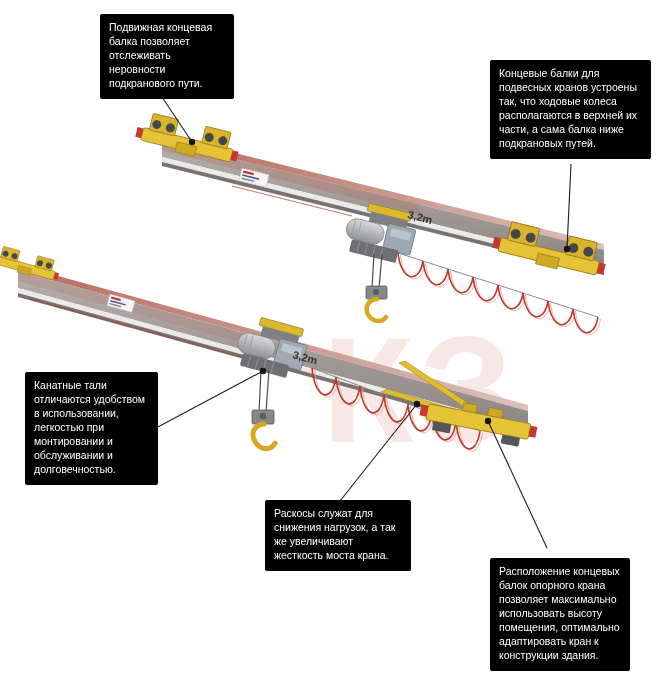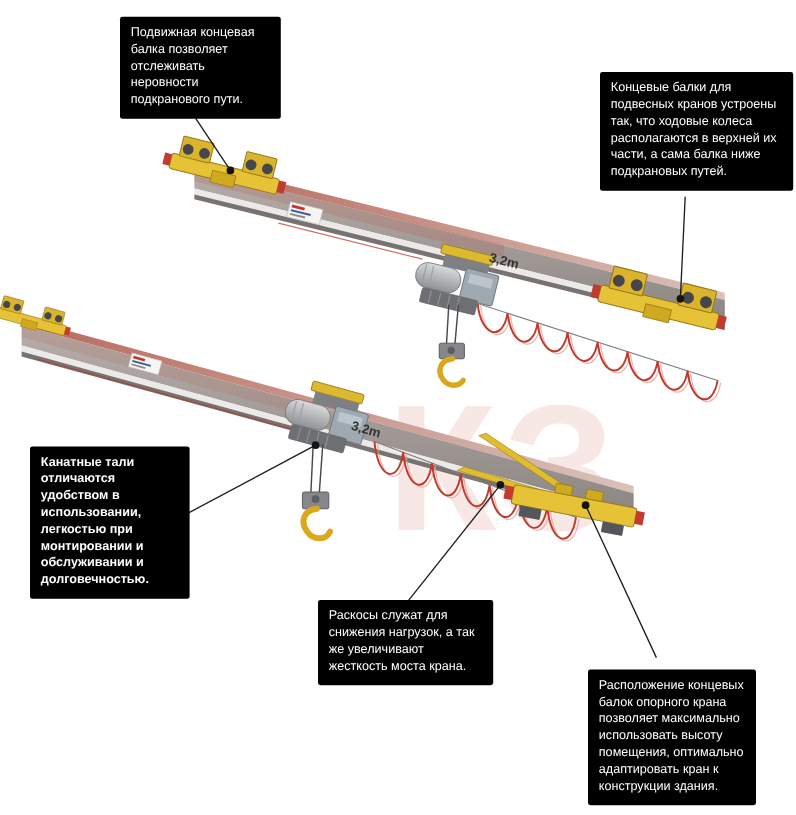--- a/index.html
+++ b/index.html
@@ -10,22 +10,22 @@
     position: absolute;
     background: #000000;
     color: #ffffff;
     padding: 7px 9px 8px 9px;
     font-size: 10.5px;
     line-height: 1.33;
     border-radius: 2px;
   }
   .callout span { display: block; }
   #c1 { left: 100px; top: 14px;  width: 134px; }
-  #c2 { left: 500px; top: 60px;  width: 161px; }
-  #c3 { left: 25px;  top: 372px; width: 133px; font-weight: bold; }
+  #c2 { left: 490px; top: 60px;  width: 161px; }
+  #c3 { left: 25px;  top: 372px; width: 133px; }
   #c4 { left: 265px; top: 500px; width: 146px; }
   #c5 { left: 490px; top: 547px; width: 140px; margin-top: 11px; }
 </style>
 </head>
 <body>
 
 <div class="stage">
 
   <svg class="scene" viewBox="0 0 663 679" xmlns="http://www.w3.org/2000/svg">
     <defs>

